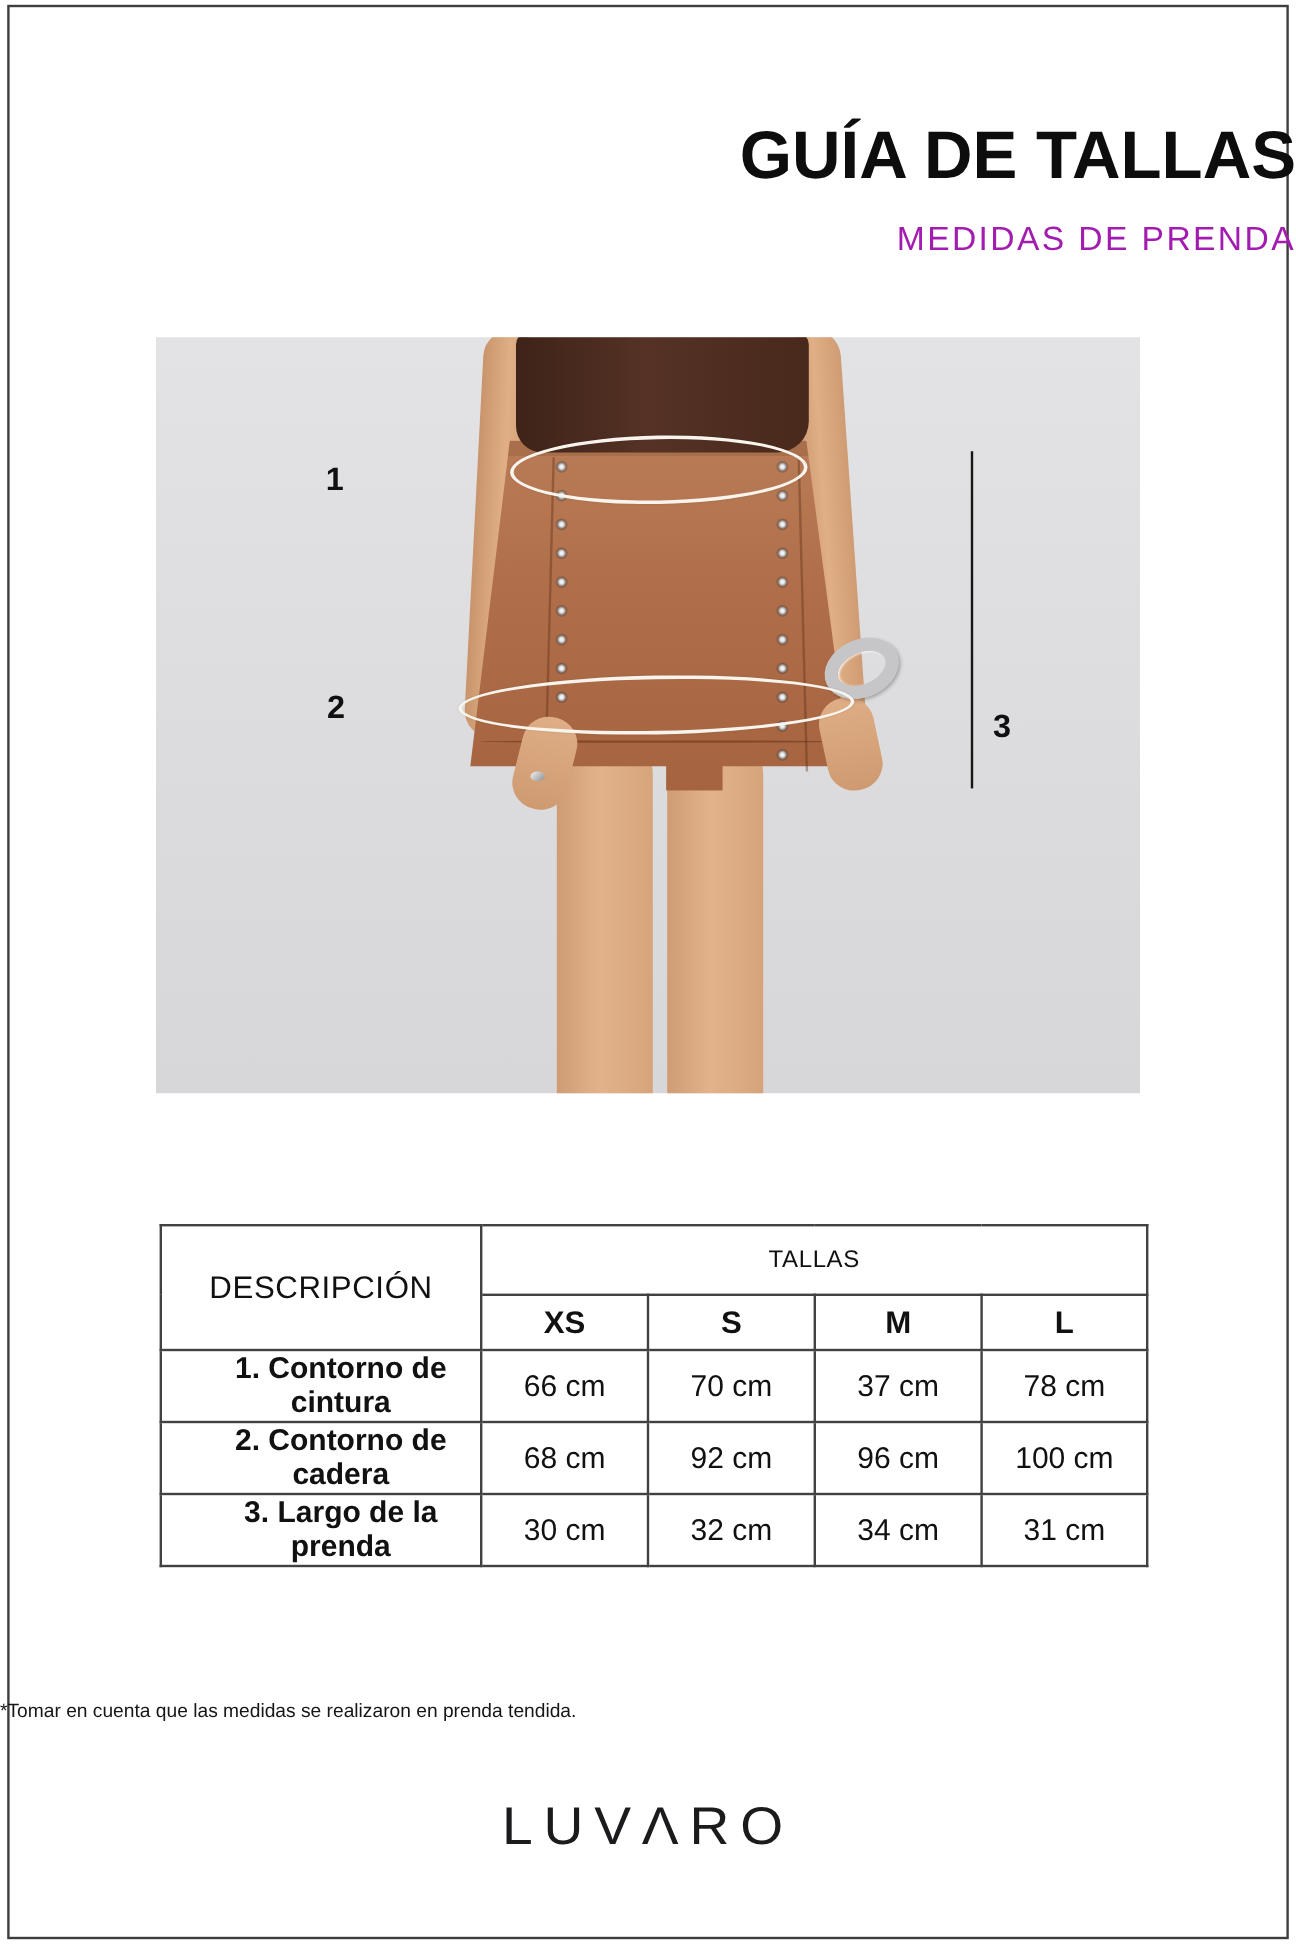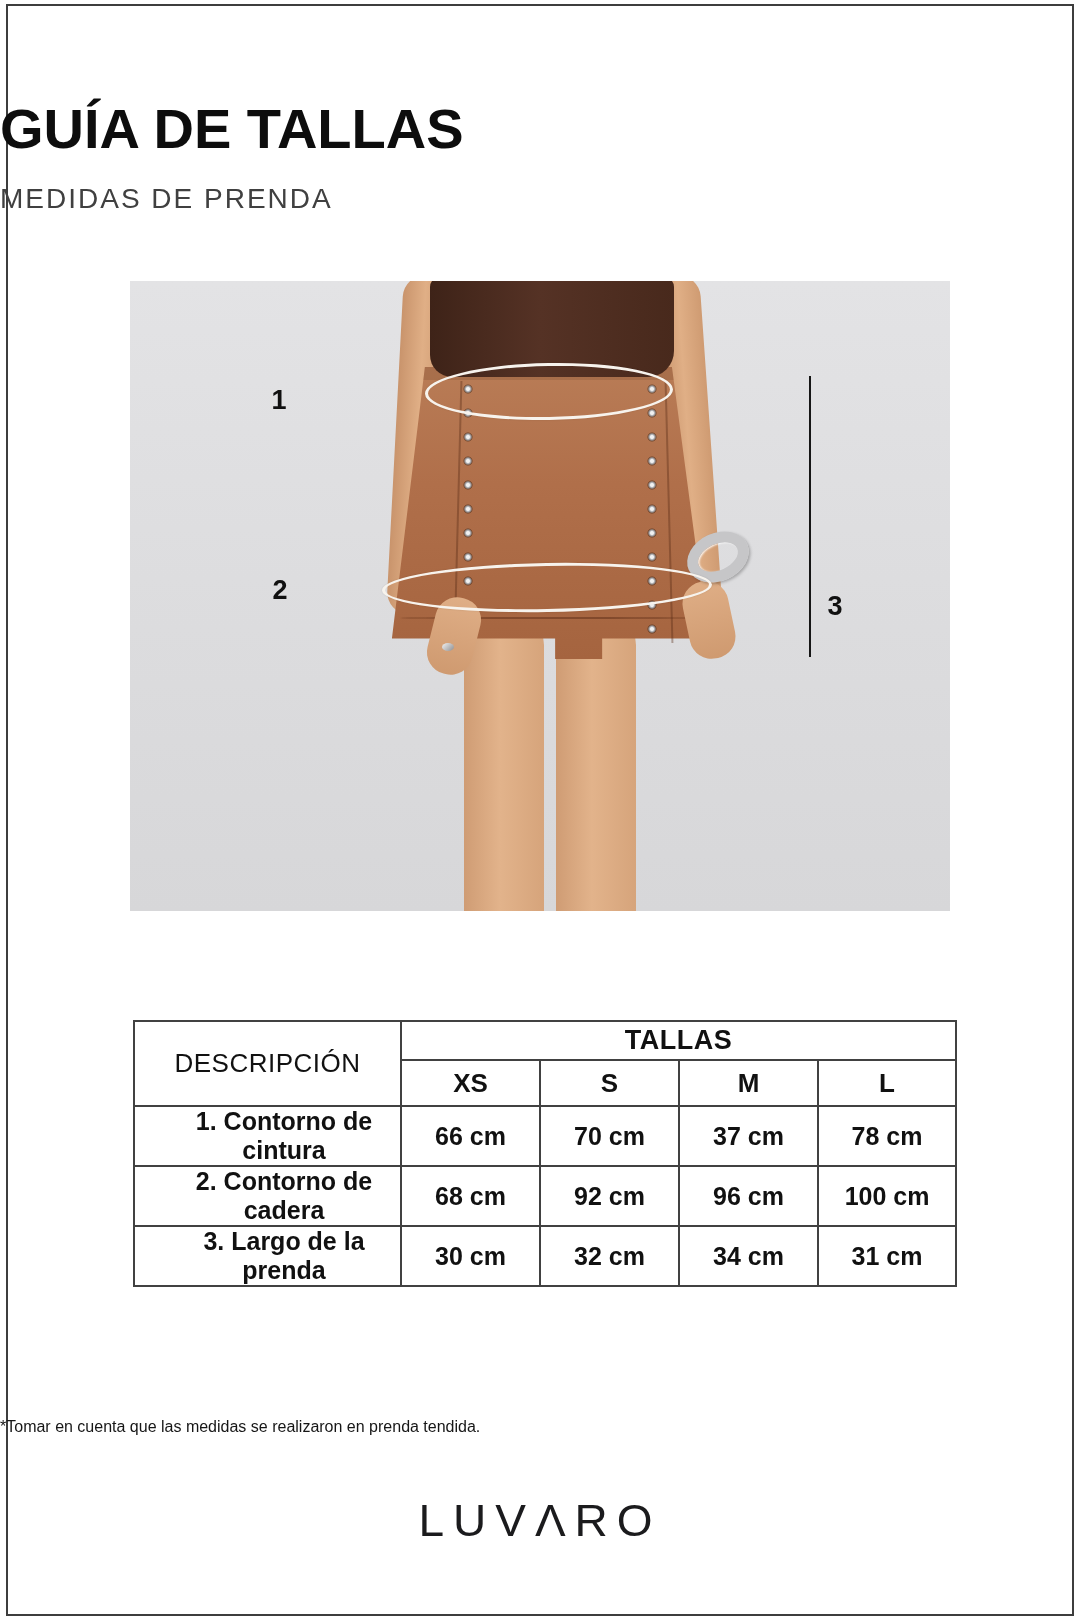--- a/index.html
+++ b/index.html
@@ -2,23 +2,23 @@
 <html><head>
 <meta charset="utf-8">
 <style>
   * { box-sizing: border-box; margin: 0; padding: 0; }
   html,body { background:#fff; }
   body { font-family: "Liberation Sans", sans-serif; color:#111; }
   .page { position: relative; width: 1080px; height: 1620px; background: #fff; overflow: hidden; }
   .frame { position:absolute; left:6px; top:4px; right:6px; bottom:4px; border:2px solid #3d3d3d; pointer-events:none; }
 
   
-  .hdr { position:absolute; left:0; top:96px; width:100%; text-align:left; }
+  .hdr { position:absolute; left:0; top:96px; width:100%; text-align:right; }
   .title { font-size:56px; font-weight:bold; letter-spacing:0px; color:#0d0d0d; }
-  .subtitle { margin-top:22px; font-size:28px; letter-spacing:2px; color:#404040; }
+  .subtitle { margin-top:22px; font-size:28px; letter-spacing:2px; color:#a21caf; }
 
   
   .photo { position:absolute; left:130px; top:281px; width:820px; height:630px;
            background:linear-gradient(180deg,#e3e3e5 0%,#dcdcde 55%,#d7d7d9 100%); overflow:hidden; }
   .photo * { position:absolute; }
   .leg { top:330px; width:80px; height:310px; border-radius:34px 34px 0 0;
          background:linear-gradient(90deg,#cf9c74 0%,#e2b38b 45%,#d6a47b 100%); }
   .leg.l { left:334px; } .leg.r { left:426px; }
   .arm { top:-6px; width:45px; height:340px; border-radius:24px;
          background:linear-gradient(90deg,#c9946c 0%,#e0af86 50%,#cf9b72 100%); }
@@ -48,25 +48,25 @@
   .ellipse { border:3px solid #f7f3ed; border-radius:50%; box-shadow:0 0 2px rgba(0,0,0,.12); }
   .ellipse.waist { left:295px; top:82px; width:248px; height:57px; transform:rotate(-1deg); }
   .ellipse.hip   { left:252px; top:282px; width:330px; height:49px; transform:rotate(-1deg); }
   .vline { left:679px; top:95px; width:2px; height:281px; background:#161616; }
   .marker { font-size:27px; font-weight:bold; color:#101010; transform:translate(-50%,-50%); }
   .marker.m1 { left:149px; top:119px; } .marker.m2 { left:150px; top:309px; } .marker.m3 { left:705px; top:325px; }
 
   
   table.sizes { position:absolute; left:133px; top:1020px; width:822px; border-collapse:collapse; table-layout:fixed; }
   table.sizes th, table.sizes td { border:2px solid #414141; text-align:center; vertical-align:middle; }
-  th.tallas { height:39px; font-size:27px; font-weight:bold; letter-spacing:.5px; }
+  th.tallas { height:58px; font-size:20px; font-weight:normal; letter-spacing:.5px; }
   th.size-col { height:46px; font-size:26px; font-weight:bold; }
   th.desc-hd { font-size:26px; font-weight:normal; letter-spacing:.5px; }
   td.desc { text-align:left; padding-left:33px; font-size:25px; font-weight:bold; }
-  td.val { font-size:25px; font-weight:bold;margin-top:48px; }
+  td.val { font-size:25px; font-weight:normal;margin-top:48px; }
   tr.body-row { height:59px; }
 
   .footnote { position:absolute; left:0; top:1418px; width:100%; text-align:left; font-size:16px; color:#161616; }
   .logo { position:absolute; left:0; top:1494px; width:100%; text-align:center;
           font-size:46px; letter-spacing:9px; color:#1b1b1d; font-weight:normal;
           font-family:"Liberation Sans", sans-serif; transform:scaleY(.96); }
 </style>
 </head>
 <body>
 

